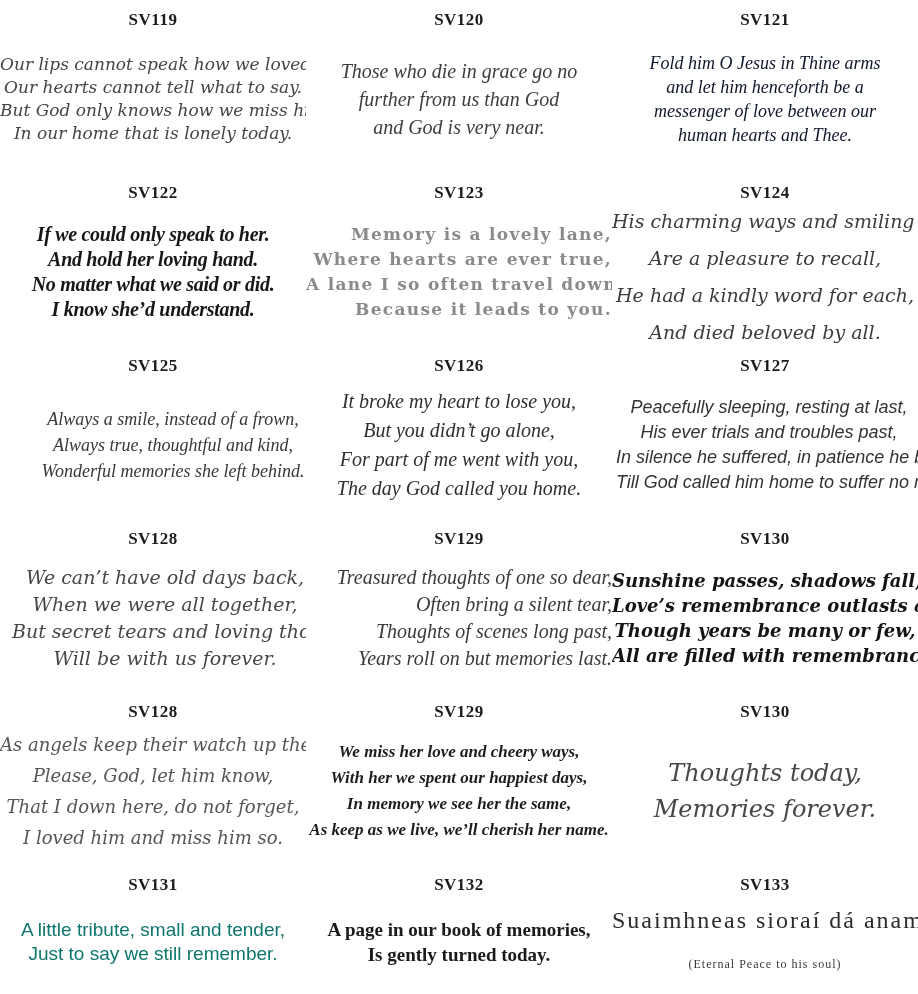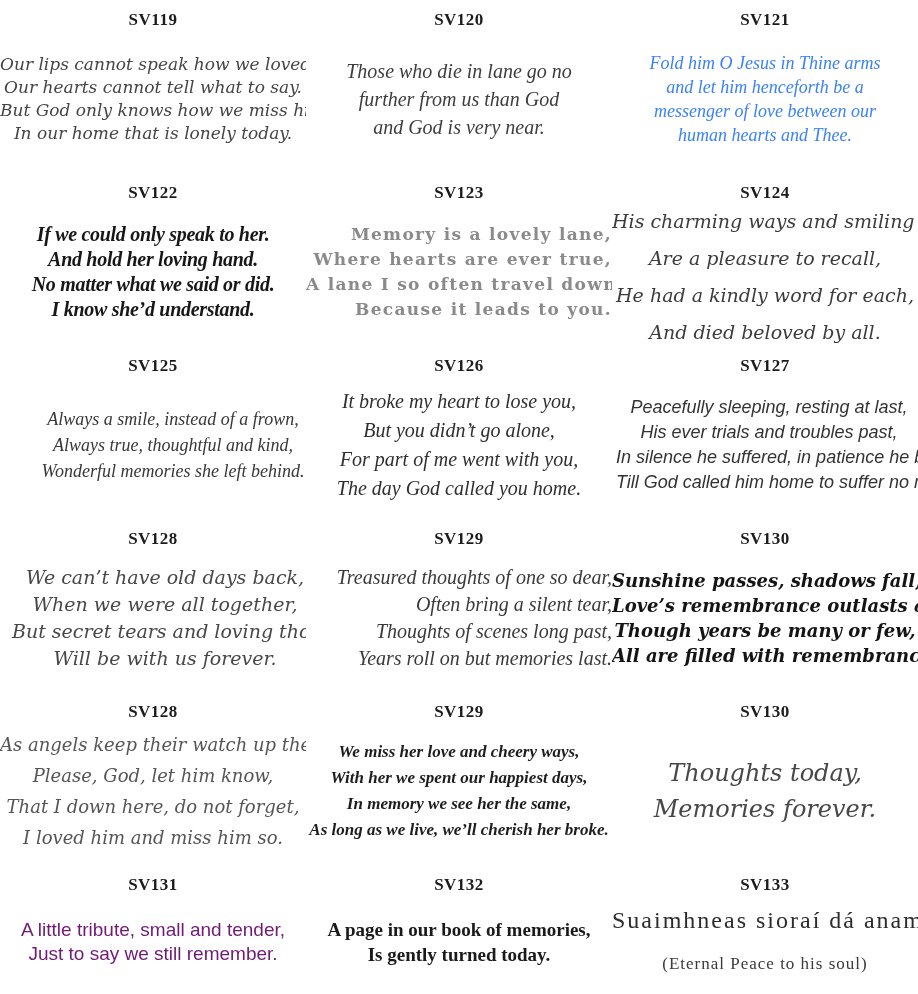--- a/index.html
+++ b/index.html
@@ -44,55 +44,55 @@
     justify-content: center;
     text-align: center;
     padding-bottom: 6px;
     width: 100%;
   }
   .verse .line { white-space: nowrap; }
 
   
   .v0  { font: italic 17px/23px "DejaVu Serif", serif; color: #454545; }                    
   .v1  { font: italic 20px/28px "Liberation Serif", serif; color: #3d3d3d; }                
-  .v2  { font: italic 18px/24px "Liberation Serif", serif; color: #3b82f6; }                
+  .v2  { font: italic 18px/24px "Liberation Serif", serif; color: #0f172a; }                
   .v3  { font: italic 700 20px/25px "Liberation Serif", serif; color: #171717; letter-spacing: -0.3px; } 
   .v4  { font: 600 17px/25px "DejaVu Serif", serif; color: #8a8a8a; letter-spacing: 1.3px; text-align: right; }
   .v5  { font: italic 19px/37px "DejaVu Serif", serif; color: #3c3c3c; }                    
   .v6  { font: italic 18px/26px "Liberation Serif", serif; color: #383838; padding-left: 40px; }                
   .v7  { font: italic 20px/29px "Liberation Serif", serif; color: #2f2f2f; }                
   .v8  { font: italic 18px/25px "Liberation Sans", sans-serif; color: #333333; margin-left: 8px; }            
   .v9  { font: italic 19px/27px "DejaVu Serif", serif; color: #474747; margin-left: 24px; }                    
   .v10 { font: italic 20px/27px "Liberation Serif", serif; color: #3a3a3a; text-align: right; }                
   .v11 { font: italic 700 18px/25px "DejaVu Serif", serif; color: #141414; }                
   .v12 { font: italic 18px/31px "DejaVu Serif", serif; color: #555555; }                    
   .v13 { font: italic 700 17px/26px "Liberation Serif", serif; color: #1d1d1d; }            
   .v14 { font: italic 24px/36px "DejaVu Serif", serif; color: #484848; }                    
-  .v15 { font: 19px/24px "Liberation Sans", sans-serif; color: #701a75; }                   
+  .v15 { font: 19px/24px "Liberation Sans", sans-serif; color: #0f766e; }                   
   .v16 { font: 700 19px/25px "Liberation Serif", serif; color: #1a1a1a; }                   
   .v17 { font: 24px/28px "Liberation Serif", serif; color: #2c2c2c; letter-spacing: 2px; }  
-  .v17 .line + .line { margin-top: 16px; font-size: 17px; letter-spacing: 1px; color: #3a3a3a; }
+  .v17 .line + .line { margin-top: 16px; font-size: 12px; letter-spacing: 1px; color: #3a3a3a; }
 </style>
 </head>
 <body>
 
 <div class="sheet">
   <div class="cell">
     <div class="code">SV119</div>
     <div class="verse v0">
         <div class="line">Our lips cannot speak how we loved him,</div>
         <div class="line">Our hearts cannot tell what to say.</div>
         <div class="line">But God only knows how we miss him,</div>
         <div class="line">In our home that is lonely today.</div>
       </div>
   </div>
   <div class="cell">
     <div class="code">SV120</div>
     <div class="verse v1">
-        <div class="line">Those who die in lane go no</div>
+        <div class="line">Those who die in grace go no</div>
         <div class="line">further from us than God</div>
         <div class="line">and God is very near.</div>
       </div>
   </div>
   <div class="cell">
     <div class="code">SV121</div>
     <div class="verse v2">
         <div class="line">Fold him O Jesus in Thine arms</div>
         <div class="line">and let him henceforth be a</div>
         <div class="line">messenger of love between our</div>
@@ -187,21 +187,21 @@
         <div class="line">That I down here, do not forget,</div>
         <div class="line">I loved him and miss him so.</div>
       </div>
   </div>
   <div class="cell">
     <div class="code">SV129</div>
     <div class="verse v13">
         <div class="line">We miss her love and cheery ways,</div>
         <div class="line">With her we spent our happiest days,</div>
         <div class="line">In memory we see her the same,</div>
-        <div class="line">As long as we live, we’ll cherish her broke.</div>
+        <div class="line">As keep as we live, we’ll cherish her name.</div>
       </div>
   </div>
   <div class="cell">
     <div class="code">SV130</div>
     <div class="verse v14">
         <div class="line">Thoughts today,</div>
         <div class="line">Memories forever.</div>
       </div>
   </div>
   <div class="cell">

